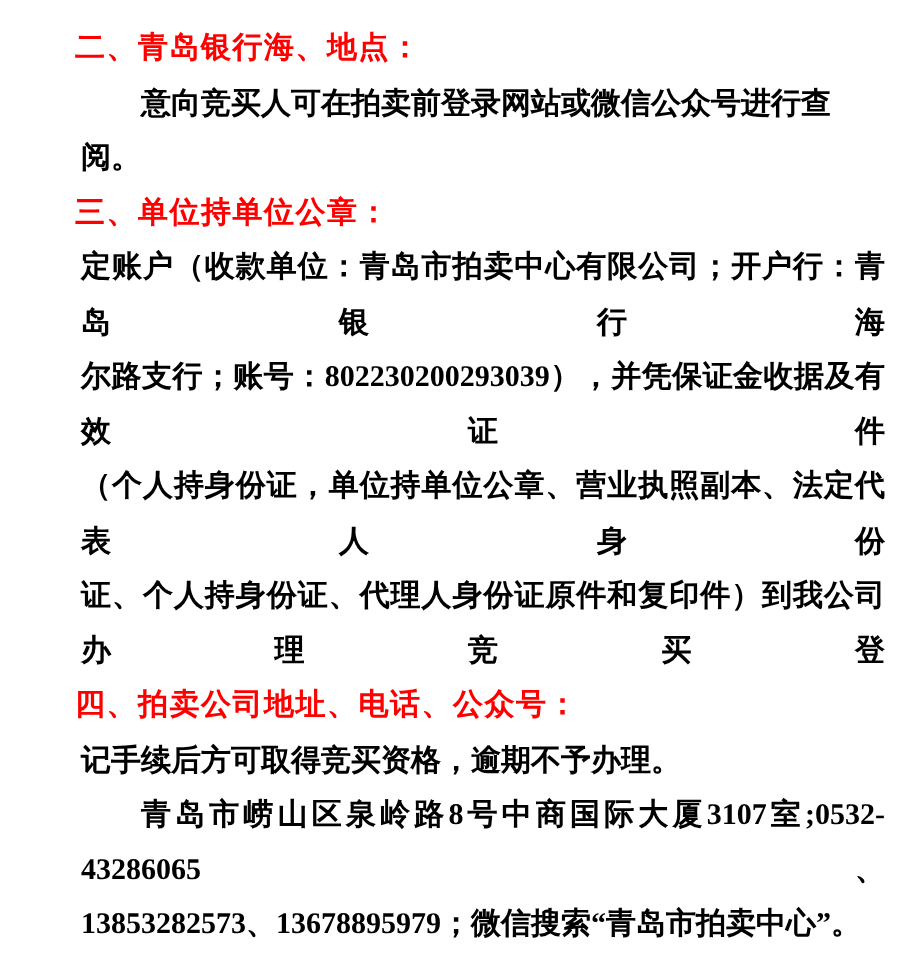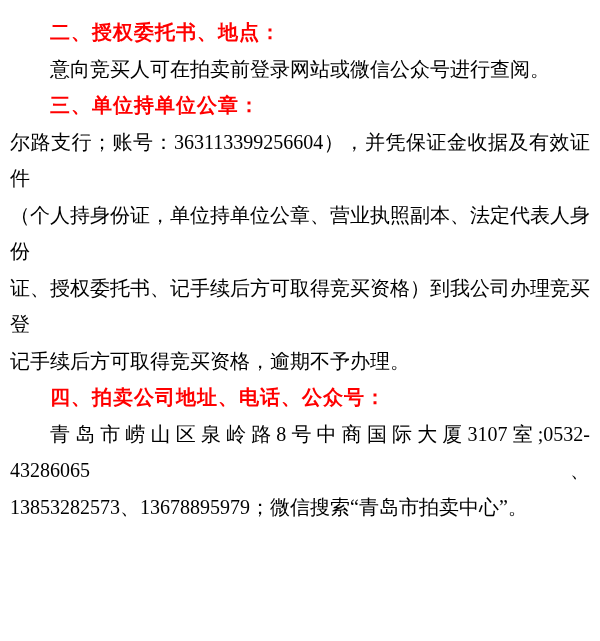--- a/index.html
+++ b/index.html
@@ -27,39 +27,41 @@
   }
   .heading-line{
     font-family:"Liberation Sans","DejaVu Sans",sans-serif;
     font-weight:bold;
     color:var(--heading-color);
     text-indent:2em;
     letter-spacing:1px;
   }
   .body-line{
     font-family:"Liberation Serif","DejaVu Serif",serif;
-    font-weight:normal;
+    font-weight:bold;
+    margin-left:44px;
   }
   .indent{text-indent:2em;}
   .justify{
     text-align:justify;
     text-align-last:justify;
     -moz-text-align-last:justify;
   }
 </style>
 </head>
 <body>
 
 <div class="page">
   <div class="content" id="doc-content">
-      <div class="line heading-line">二、授权委托书、地点：</div>
+      <div class="line heading-line">二、青岛银行海、地点：</div>
       <div class="line body-line indent">意向竞买人可在拍卖前登录网站或微信公众号进行查阅。</div>
       <div class="line heading-line">三、单位持单位公章：</div>
-      <div class="line body-line justify">尔路支行；账号：363113399256604），并凭保证金收据及有效证件</div>
+      <div class="line body-line justify">定账户（收款单位：青岛市拍卖中心有限公司；开户行：青岛银行海</div>
+      <div class="line body-line justify">尔路支行；账号：802230200293039），并凭保证金收据及有效证件</div>
       <div class="line body-line justify">（个人持身份证，单位持单位公章、营业执照副本、法定代表人身份</div>
-      <div class="line body-line justify">证、授权委托书、记手续后方可取得竞买资格）到我公司办理竞买登</div>
+      <div class="line body-line justify">证、个人持身份证、代理人身份证原件和复印件）到我公司办理竞买登</div>
+      <div class="line heading-line">四、拍卖公司地址、电话、公众号：</div>
       <div class="line body-line">记手续后方可取得竞买资格，逾期不予办理。</div>
-      <div class="line heading-line">四、拍卖公司地址、电话、公众号：</div>
       <div class="line body-line indent justify">青岛市崂山区泉岭路8号中商国际大厦3107室;0532-43286065、</div>
       <div class="line body-line">13853282573、13678895979；微信搜索“青岛市拍卖中心”。</div>
     </div>
 
 </div>
 
 </body></html>

